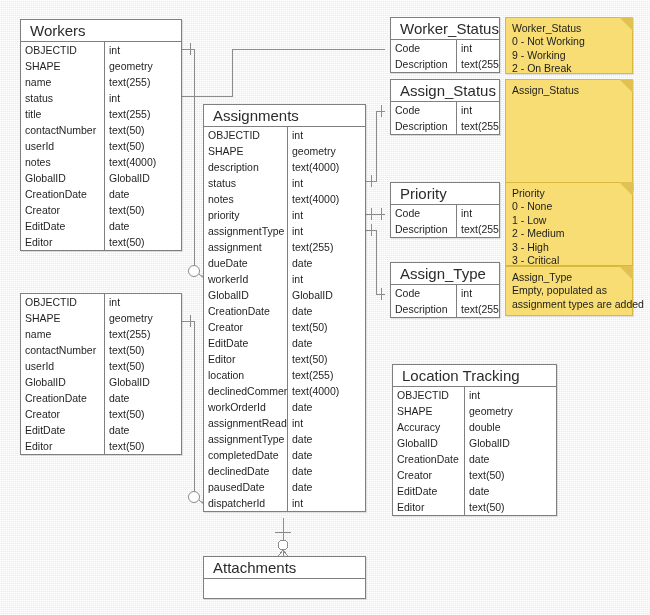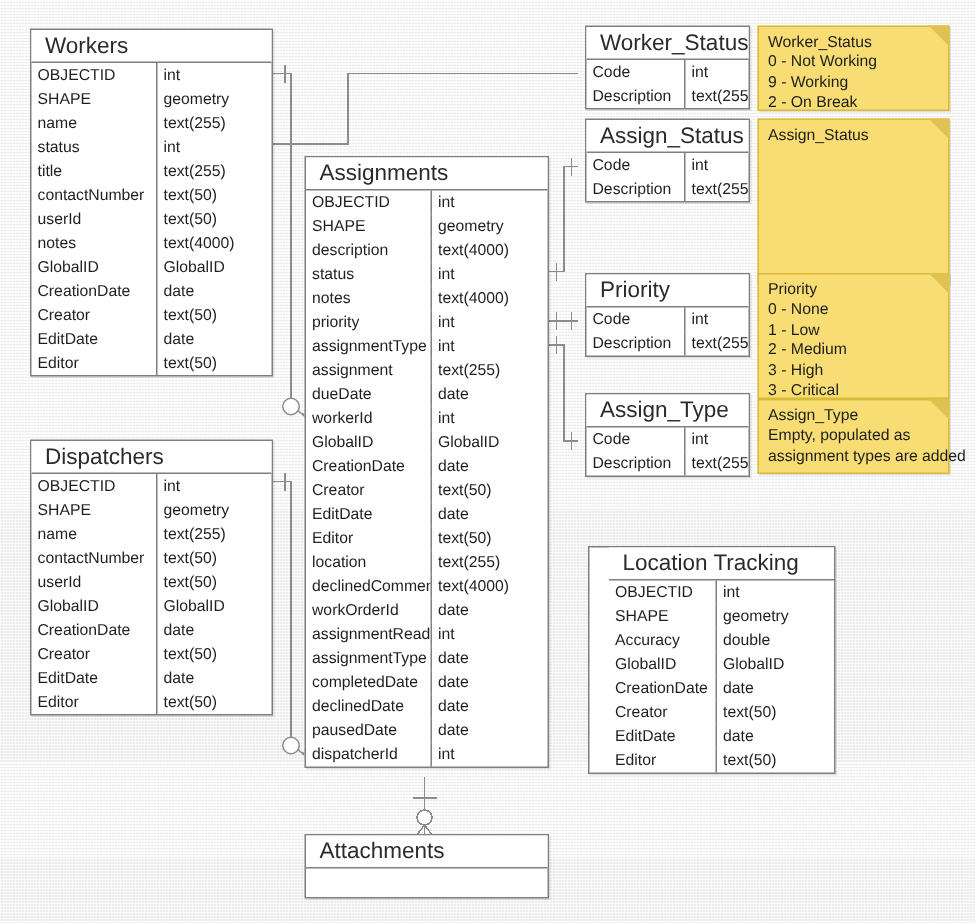--- a/index.html
+++ b/index.html
@@ -211,21 +211,20 @@
           <div class="ftype">date</div>
         </div>
         <div class="row">
           <div class="fname">Editor</div>
           <div class="ftype">text(50)</div>
         </div>
       </div>
   </div>
 
   <div class="table w-main" style="left:20px; top:293px; width:162px;">
-    <div class="table-title">Dispatchers</div>
     <div class="table-body">
         <div class="row">
           <div class="fname">OBJECTID</div>
           <div class="ftype">int</div>
         </div>
         <div class="row">
           <div class="fname">SHAPE</div>
           <div class="ftype">geometry</div>
         </div>
         <div class="row">
@@ -414,21 +413,21 @@
           <div class="fname">Code</div>
           <div class="ftype">int</div>
         </div>
         <div class="row">
           <div class="fname">Description</div>
           <div class="ftype">text(255)</div>
         </div>
       </div>
   </div>
 
-  <div class="table w-loc" style="left:392px; top:364px; width:165px;padding-left:13px;">
+  <div class="table w-loc" style="left:392px; top:364px; width:165px;">
     <div class="table-title">Location Tracking</div>
     <div class="table-body">
         <div class="row">
           <div class="fname">OBJECTID</div>
           <div class="ftype">int</div>
         </div>
         <div class="row">
           <div class="fname">SHAPE</div>
           <div class="ftype">geometry</div>
         </div>

